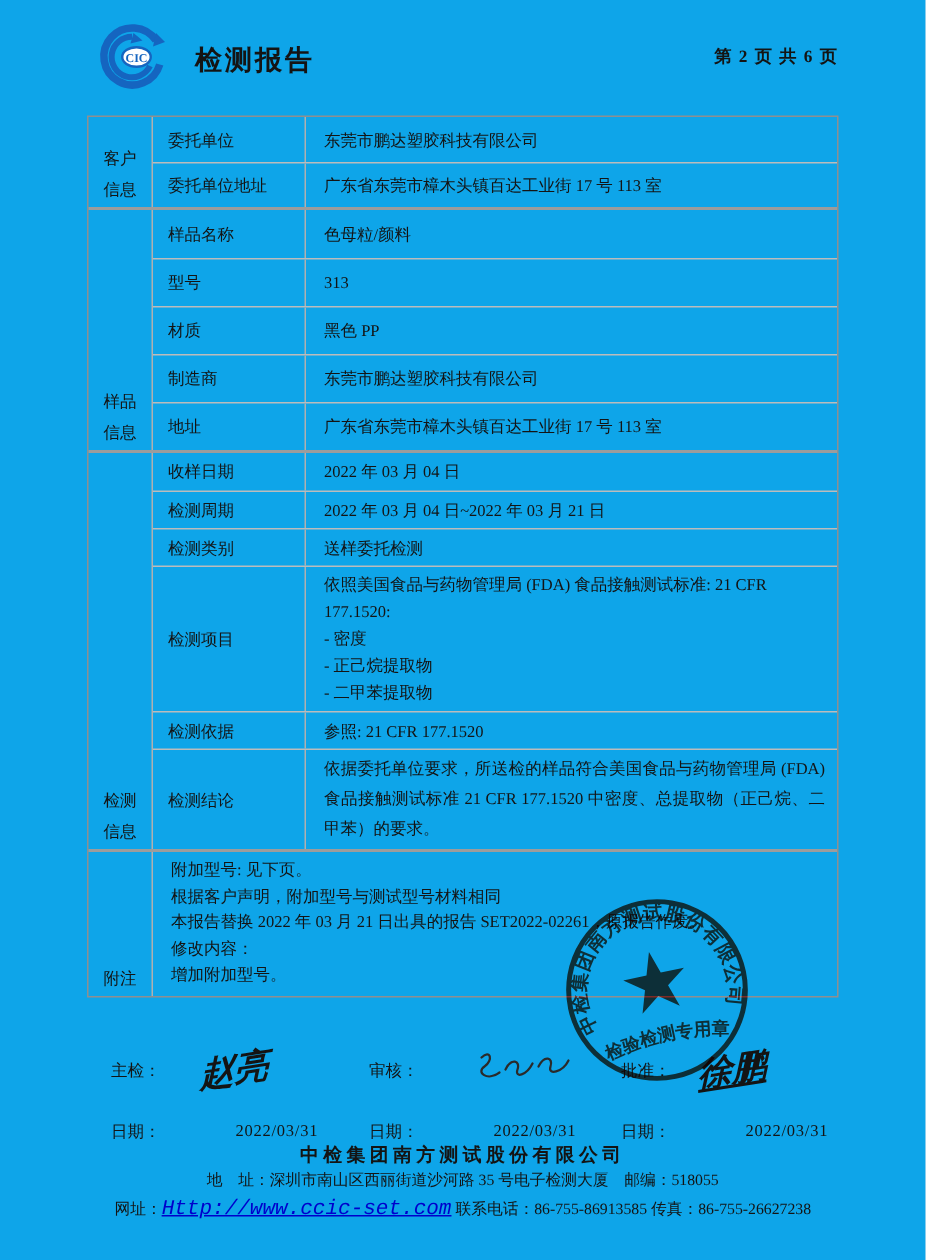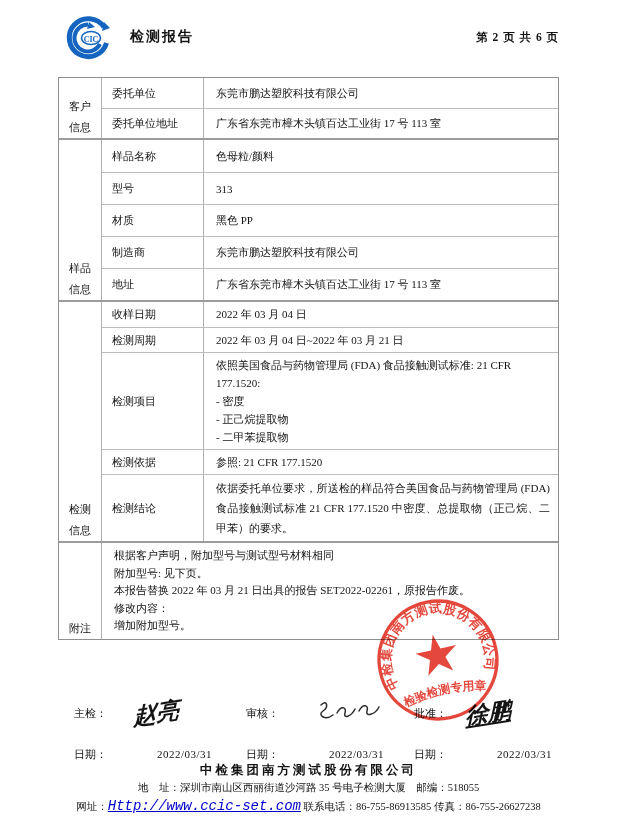--- a/index.html
+++ b/index.html
@@ -1,22 +1,22 @@
 <!DOCTYPE html>
 <html><head>
 <meta charset="utf-8">
 <style>
   * { margin:0; padding:0; box-sizing:border-box; }
   body { background:#e8e8e8; font-family:"Liberation Serif","DejaVu Serif",serif; color:#141414; }
-  .page { position:relative; width:617px; height:840px; background:#ffffff; margin:0 auto; overflow:hidden; }
+  .page { position:relative; width:617px; height:840px; background:#0ea5e9; margin:0 auto; overflow:hidden; }
 
   
   .hdr { position:absolute; left:58px; top:12px; width:501px; height:54px; }
   .logo { position:absolute; left:6px; top:2px; width:48px; height:48px; }
-  .hdr-title { position:absolute; left:72px; top:16px; font-size:14px; font-weight:bold; letter-spacing:2px; }
+  .hdr-title { position:absolute; left:72px; top:16px; font-size:18px; font-weight:bold; letter-spacing:2px; }
   .hdr-no { position:absolute; left:178px; top:18px; font-size:11.5px; font-weight:bold; }
   .hdr-page { position:absolute; right:0px; top:18px; font-size:11.5px; font-weight:bold; letter-spacing:1px; }
 
   
   .tbl { position:absolute; left:58px; top:77px; width:501px; border:1px solid #8f8f8f; font-size:11px; }
   .sec { display:flex; }
   .sec + .sec { border-top:2px solid #9c9c9c; }
   .sec-title { width:43px; border-right:1px solid #b0b0b0; display:flex; align-items:flex-end; justify-content:center; text-align:center; flex:none; }
   .sec-title span { display:inline-block; width:2em; line-height:1.9; }
   .sec-body { flex:1 1 auto; min-width:0; display:flex; flex-direction:column; }
@@ -122,20 +122,24 @@
         </div>
       <div class="sec-body">
         <div class="row h25">
           <div class="lbl">收样日期</div>
           <div class="val">2022 年 03 月 04 日</div>
         </div>
         <div class="row h25">
           <div class="lbl">检测周期</div>
           <div class="val">2022 年 03 月 04 日~2022 年 03 月 21 日</div>
         </div>
+        <div class="row h25">
+          <div class="lbl">检测类别</div>
+          <div class="val">送样委托检测</div>
+        </div>
         <div class="row">
           <div class="lbl">检测项目</div>
           <div class="val val-block">
             <div>依照美国食品与药物管理局 (FDA) 食品接触测试标准: 21 CFR</div>
             <div>177.1520:</div>
             <div>- 密度</div>
             <div>- 正己烷提取物</div>
             <div>- 二甲苯提取物</div>
           </div>
         </div>
@@ -148,22 +152,22 @@
           <div class="val val-wrap">依据委托单位要求，所送检的样品符合美国食品与药物管理局 (FDA) 食品接触测试标准 21 CFR 177.1520 中密度、总提取物（正己烷、二甲苯）的要求。</div>
         </div>
       </div>
     </div>
 
     <div class="sec">
       <div class="sec-title">
           <span>附注</span>
         </div>
       <div class="sec-body note-body">
+        <div>附加型号: 见下页。</div>
         <div>根据客户声明，附加型号与测试型号材料相同</div>
-        <div>附加型号: 见下页。</div>
         <div>本报告替换 2022 年 03 月 21 日出具的报告 SET2022-02261，原报告作废。</div>
         <div>修改内容：</div>
         <div>增加附加型号。</div>
       </div>
     </div>
   </div>
 
   <div class="sig">
     <div class="sig-col c1">
       <div class="sig-line">

